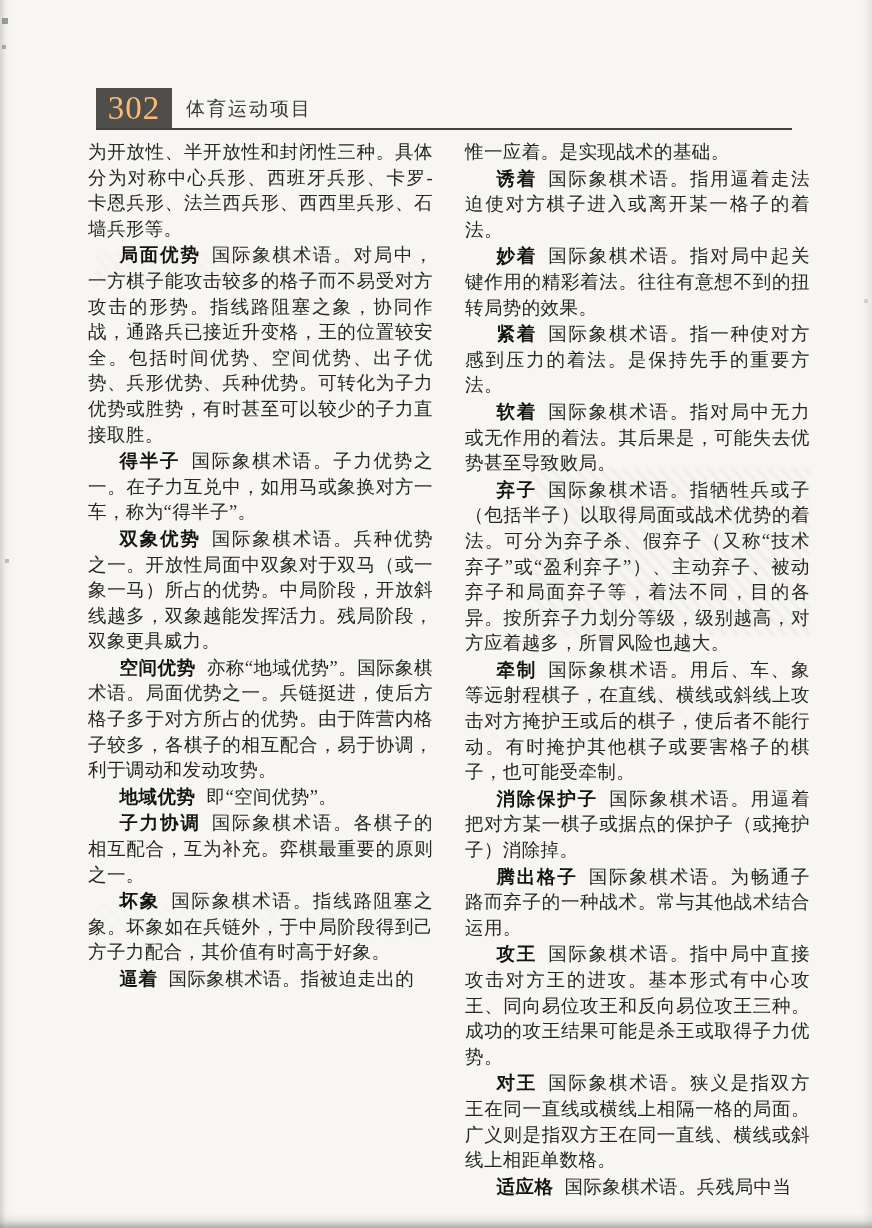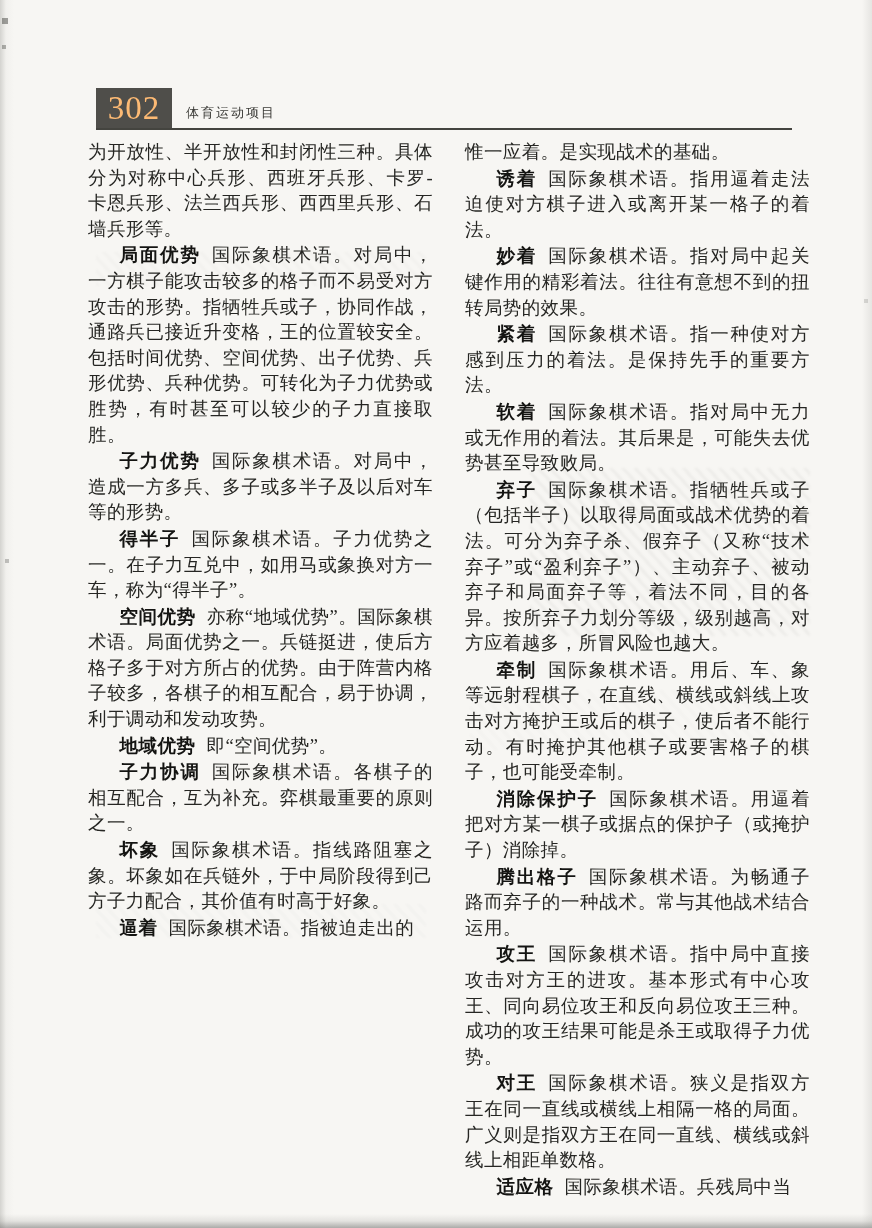--- a/index.html
+++ b/index.html
@@ -27,21 +27,21 @@
   .page-badge{
     width:76px;height:40px;
     background:var(--badge,#4f4e4a);
     color:#fdba74;
     font-family:"Liberation Serif","DejaVu Serif",serif;
     font-size:33px;line-height:40px;text-align:center;
     letter-spacing:1px;
   }
   .section-title{
     margin-left:14px;padding-bottom:6px;
-    font-size:13px;color:#3a3a36;letter-spacing:2px;
+    font-size:19px;color:#3a3a36;letter-spacing:2px;
     font-family:"Liberation Serif","DejaVu Serif",serif;
   }
   
   .columns{
     position:absolute;left:88px;top:140px;width:722px;
     display:flex;gap:32px;
   }
   .col{flex:1 1 0;min-width:0;}
   .col p{
     margin:0;
@@ -80,23 +80,23 @@
 <div class="page">
 
   <div class="header">
     <div class="page-badge">302</div>
     <div class="section-title">体育运动项目</div>
   </div>
 
   <div class="columns">
     <section class="col" id="col-left">
         <p class="cont">为开放性、半开放性和封闭性三种。具体分为对称中心兵形、西班牙兵形、卡罗-卡恩兵形、法兰西兵形、西西里兵形、石墙兵形等。</p>
-        <p class="entry"><span class="term">局面优势</span><span>国际象棋术语。对局中，一方棋子能攻击较多的格子而不易受对方攻击的形势。指牺牲兵或子，协同作战，通路兵已接近升变格，王的位置较安全。包括时间优势、空间优势、出子优势、兵形优势、兵种优势。可转化为子力优势或胜势，有时甚至可以较少的子力直接取胜。</span></p>
-        <p class="entry"><span class="term">子力优势</span><span>国际象棋术语。对局中，造成一方多兵、多子或多半子及以后对车等的形势。</span></p>
+        <p class="entry"><span class="term">局面优势</span><span>国际象棋术语。对局中，一方棋子能攻击较多的格子而不易受对方攻击的形势。指线路阻塞之象，协同作战，通路兵已接近升变格，王的位置较安全。包括时间优势、空间优势、出子优势、兵形优势、兵种优势。可转化为子力优势或胜势，有时甚至可以较少的子力直接取胜。</span></p>
         <p class="entry"><span class="term">得半子</span><span>国际象棋术语。子力优势之一。在子力互兑中，如用马或象换对方一车，称为“得半子”。</span></p>
+        <p class="entry"><span class="term">双象优势</span><span>国际象棋术语。兵种优势之一。开放性局面中双象对于双马（或一象一马）所占的优势。中局阶段，开放斜线越多，双象越能发挥活力。残局阶段，双象更具威力。</span></p>
         <p class="entry"><span class="term">空间优势</span><span>亦称“地域优势”。国际象棋术语。局面优势之一。兵链挺进，使后方格子多于对方所占的优势。由于阵营内格子较多，各棋子的相互配合，易于协调，利于调动和发动攻势。</span></p>
         <p class="entry"><span class="term">地域优势</span><span>即“空间优势”。</span></p>
         <p class="entry"><span class="term">子力协调</span><span>国际象棋术语。各棋子的相互配合，互为补充。弈棋最重要的原则之一。</span></p>
         <p class="entry"><span class="term">坏象</span><span>国际象棋术语。指线路阻塞之象。坏象如在兵链外，于中局阶段得到己方子力配合，其价值有时高于好象。</span></p>
         <p class="entry"><span class="term">逼着</span><span>国际象棋术语。指被迫走出的</span></p>
       </section>
     <section class="col" id="col-right">
         <p class="cont">惟一应着。是实现战术的基础。</p>
         <p class="entry"><span class="term">诱着</span><span>国际象棋术语。指用逼着走法迫使对方棋子进入或离开某一格子的着法。</span></p>
         <p class="entry"><span class="term">妙着</span><span>国际象棋术语。指对局中起关键作用的精彩着法。往往有意想不到的扭转局势的效果。</span></p>

